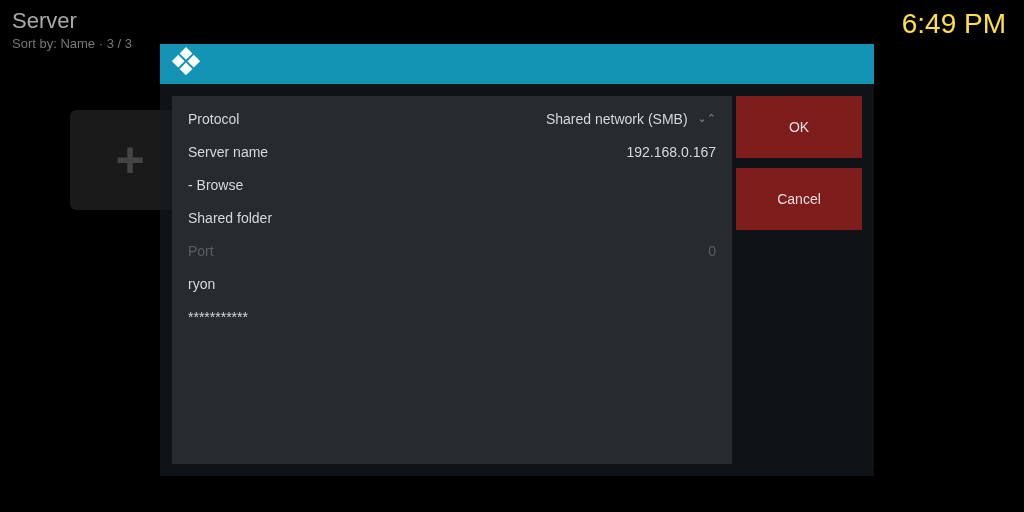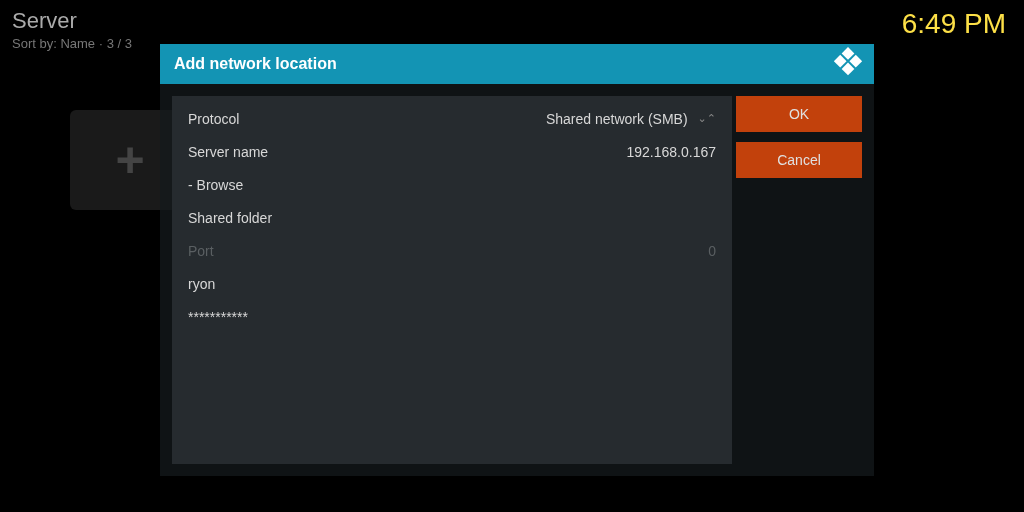--- a/index.html
+++ b/index.html
@@ -143,24 +143,24 @@
     .spinner-arrows span {
       display: inline-block;
     }
     .button-panel {
       width: 126px;
       display: flex;
       flex-direction: column;
       gap: 10px;
     }
     .dialog-button {
-      background: #c2410c;
+      background: #7f1d1d;
       color: #e0e0e0;
       border: none;
-      padding: 10px 0;
+      padding: 23px 0;
       font-size: 14px;
       cursor: pointer;
       text-align: center;
     }
   </style>
 </head>
 <body>
 
 <div class="background-header">
   <div class="bg-title">Server</div>
@@ -173,21 +173,20 @@
 </div>
 
 <div class="clock">6:49 PM</div>
 
 <div class="bg-plus">
   <div class="bg-plus-icon">+</div>
 </div>
 
 <div class="dialog-overlay">
   <div class="dialog-header">
-    <div class="dialog-title">Add network location</div>
     <div class="kodi-logo">
       <div class="kodi-diamond">
         <span></span>
           <span></span>
           <span></span>
           <span></span>
       </div>
     </div>
   </div>
   <div class="dialog-body">

